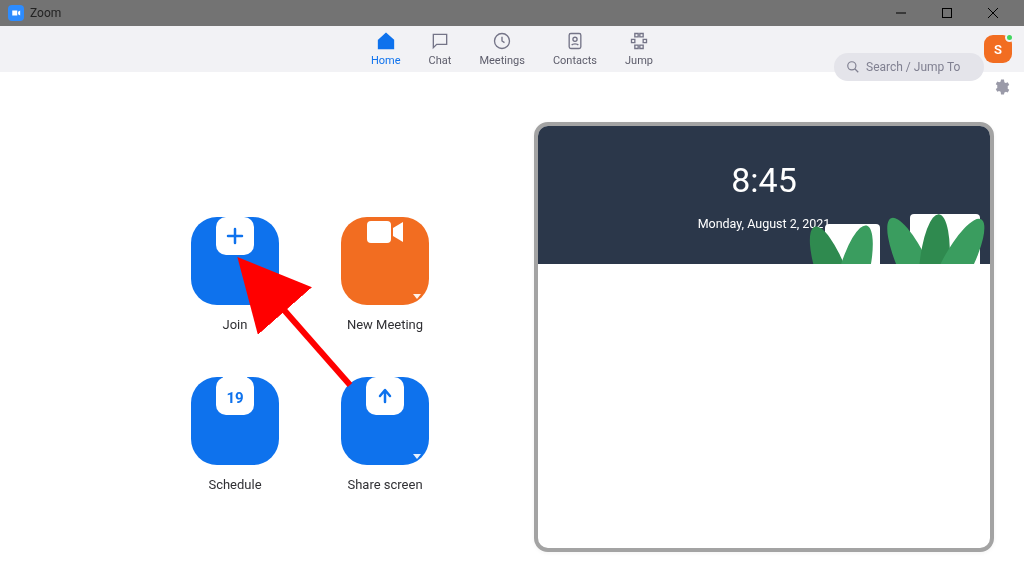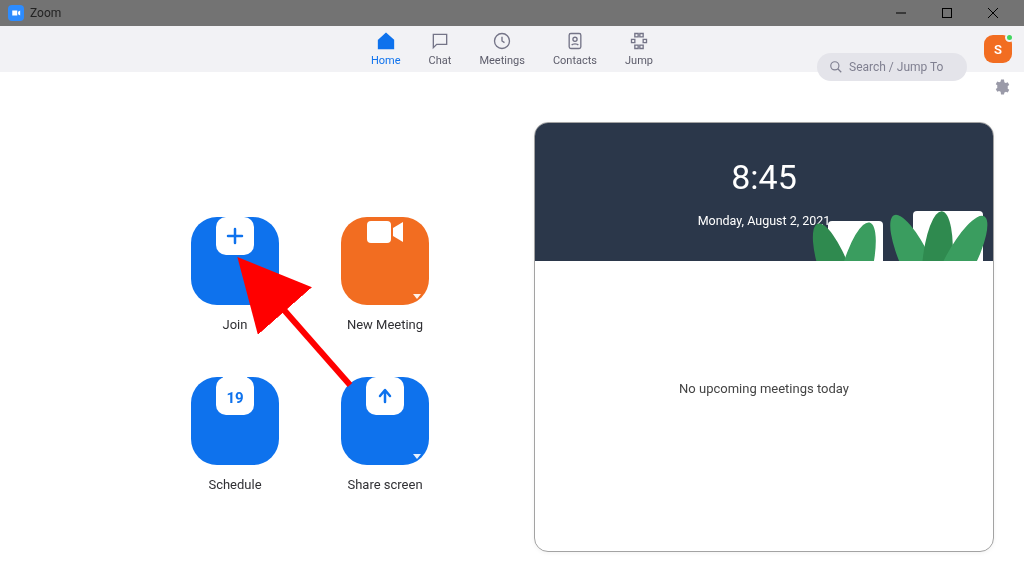--- a/index.html
+++ b/index.html
@@ -17,21 +17,21 @@
   
   .topnav { height: 46px; background: #F2F2F5; display: flex; align-items: center; position: relative; }
   .topnav .tabs { position: absolute; left: 50%; transform: translateX(-50%); display: flex; gap: 28px; }
   .topnav .tab { display: flex; flex-direction: column; align-items: center; gap: 3px; cursor: pointer; }
   .topnav .tab .ticon { width: 20px; height: 20px; display: flex; align-items: center; justify-content: center; }
   .topnav .tab .ticon svg { stroke: #747487; fill: none; stroke-width: 1.6; }
   .topnav .tab.active .ticon svg { stroke: #0E72ED; fill: #0E72ED; }
   .topnav .tab .tlabel { font-size: 11px; color: #5d5d6b; }
   .topnav .tab.active .tlabel { color: #0E72ED; }
 
-  .searchwrap { position: absolute; right: 57px; display: flex; align-items: center; background: #E4E4EA; border-radius: 16px; padding: 12px 12px; gap: 6px; width: 150px; height: 28px; margin-top: 36px;}
+  .searchwrap { position: absolute; right: 40px; display: flex; align-items: center; background: #E4E4EA; border-radius: 16px; padding: 12px 12px; gap: 6px; width: 150px; height: 28px; margin-top: 36px;}
   .searchwrap svg { width: 14px; height: 14px; stroke:#808091; fill:none; stroke-width:2;}
   .searchwrap .placeholder{ font-size: 12px; color: #808091; }
   .avatar { position: absolute; right: 12px; width: 28px; height: 28px; border-radius: 9px; background: #F26D21; color:#fff; font-size:13px; font-weight:600; display:flex; align-items:center; justify-content:center; }
   .avatar .presence{ position:absolute; top:-2px; right:-2px; width:9px; height:9px; border-radius:50%; background:#42D75F; border:2px solid #F2F2F5;}
 
   .settingsbar{ display:flex; justify-content:flex-end; padding:6px 14px 0 0;}
   .settingsbar svg{ width:18px; height:18px; fill:#9a9aa8;}
 
   
   .main { display:flex; padding: 22px 30px 0 30px; gap: 60px; }
@@ -39,21 +39,21 @@
   .actions-grid { flex: 0 0 auto; margin-left: 130px; margin-top: 95px; display: grid; grid-template-columns: repeat(2, 150px); grid-template-rows: repeat(2, 130px); gap: 30px 0; }
   .action-cell { display:flex; flex-direction:column; align-items:center; gap:12px; }
   .action-btn { width:88px; height:88px; border-radius:26px; display:flex; align-items:flex-start; justify-content:center; position:relative; cursor:pointer;}
   .action-btn.orange { background:#F26D21; }
   .action-btn.blue { background:#0E72ED; }
   .action-btn .innersq { width:38px; height:38px; border-radius:10px; background:#fff; display:flex; align-items:center; justify-content:center; }
   .action-label{ font-size:13px; color:#303034;}
   .dropdown-caret{ position:absolute; bottom:6px; right:8px; width:0;height:0;border-left:4px solid transparent;border-right:4px solid transparent;border-top:5px solid rgba(255,255,255,0.9);}
 
   
-  .info-panel{ flex:1; max-width:460px; border-radius:14px; overflow:hidden; box-shadow: 0 1px 4px rgba(0,0,0,0.05); border:1px solid #a3a3a3; background:#fff; margin-left:auto; height:430px;}
+  .info-panel{ flex:1; max-width:460px; border-radius:14px; overflow:hidden; box-shadow: 0 1px 4px rgba(0,0,0,0.05); border:4px solid #a3a3a3; background:#fff; margin-left:auto; height:430px;}
   .info-hero{ height:138px; background:#2b374a; position:relative; display:flex; flex-direction:column; align-items:center; justify-content:center; color:#fff; overflow:hidden;}
   .info-hero .time{ font-size:34px; font-weight:400;}
   .info-hero .date{ font-size:12.5px; margin-top:16px;}
   .plant1{position:absolute; right:10px; bottom:-10px;}
   .plant2{position:absolute; right:110px; bottom:-20px;}
   .pot{width:70px; height:60px; background:#fff; border-radius:4px;}
   .leaf{width:30px;height:90px;background:#3a9d5f;border-radius:50% 50% 50% 50% / 60% 60% 40% 40%; position:absolute;}
   .info-body{ padding-top:120px; text-align:center; font-size:13px; color:#444;}
 
   
@@ -226,23 +226,20 @@
       </div>
       <div class="plant1">
         <div class="leaf" style="left:-15px; transform:rotate(-25deg);"></div>
         <div class="leaf" style="left:10px; transform:rotate(5deg); background:#2f8a4f;"></div>
         <div class="leaf" style="left:35px; transform:rotate(28deg);"></div>
         <div class="pot"></div>
       </div>
       <div class="time">8:45</div>
       <div class="date">Monday, August 2, 2021</div>
     </div>
-    <div class="info-body">
-      <span>No upcoming meetings today</span>
-    </div>
   </div>
 
 </div>
 
 <div class="anno-arrow">
   <svg width="120" height="120">
     <defs>
       <marker id="ah" markerWidth="12" markerHeight="12" refX="2" refY="6" orient="auto">
         <path d="M0 0 L12 6 L0 12 Z" fill="#ff0000"></path>
       </marker>

